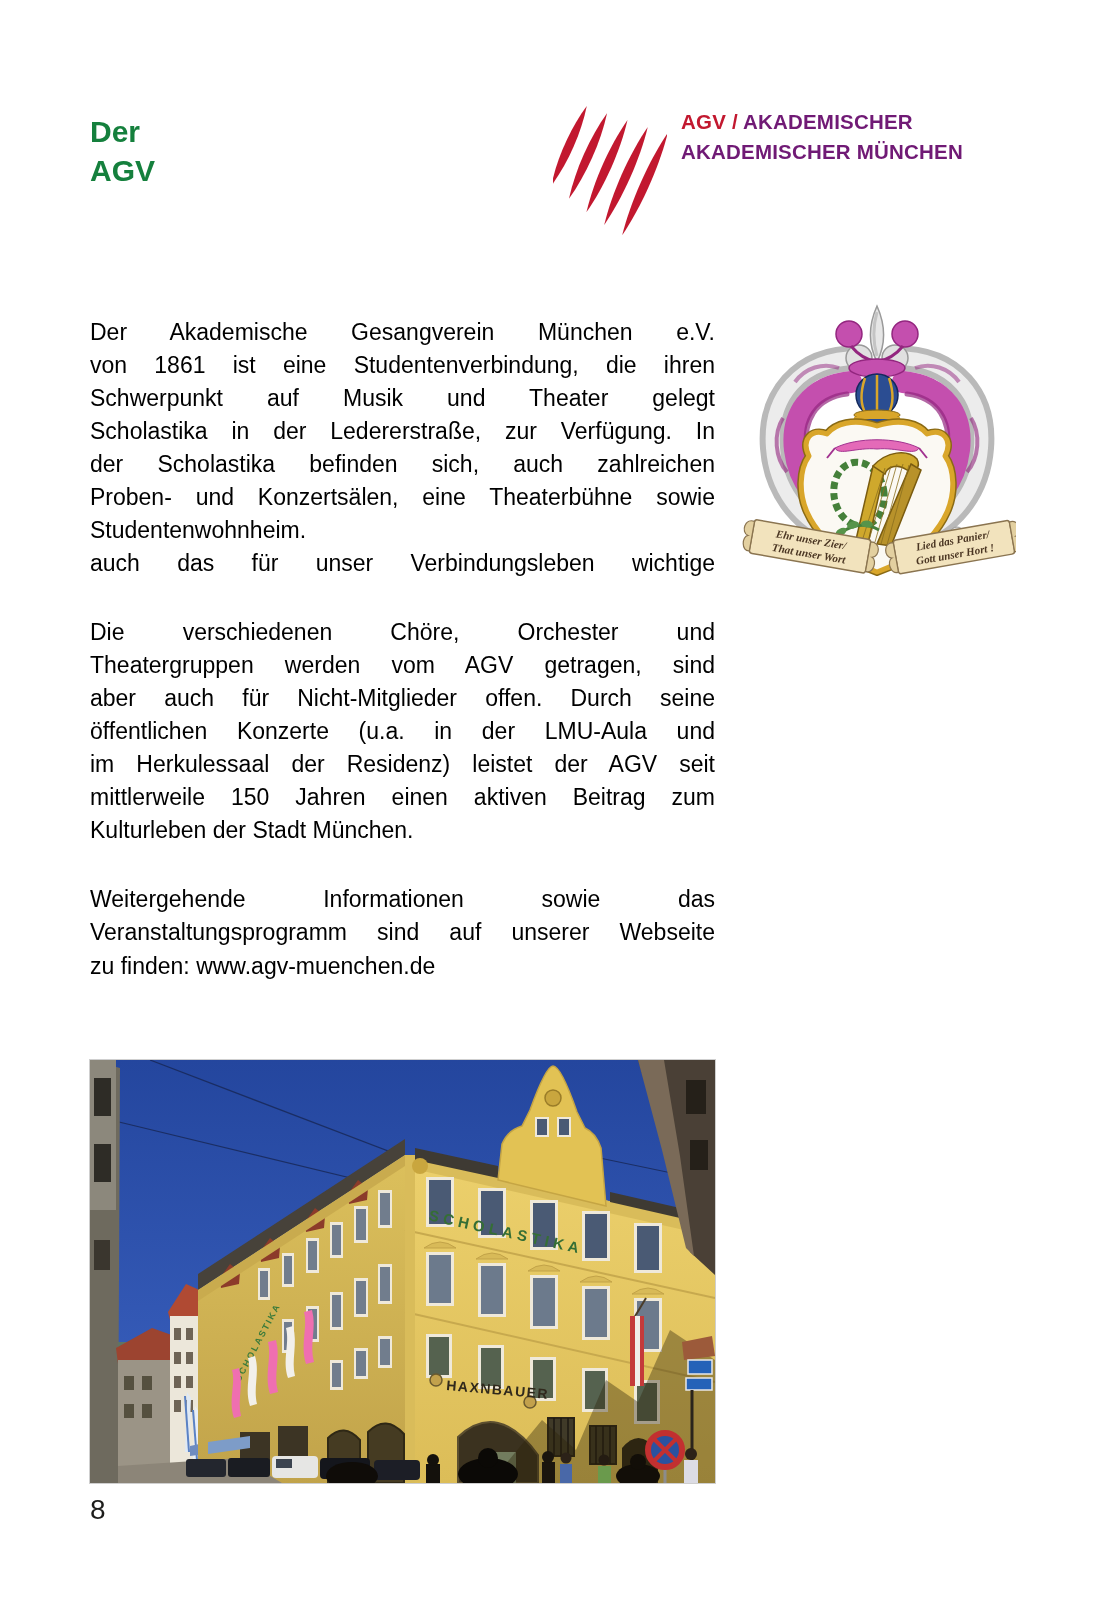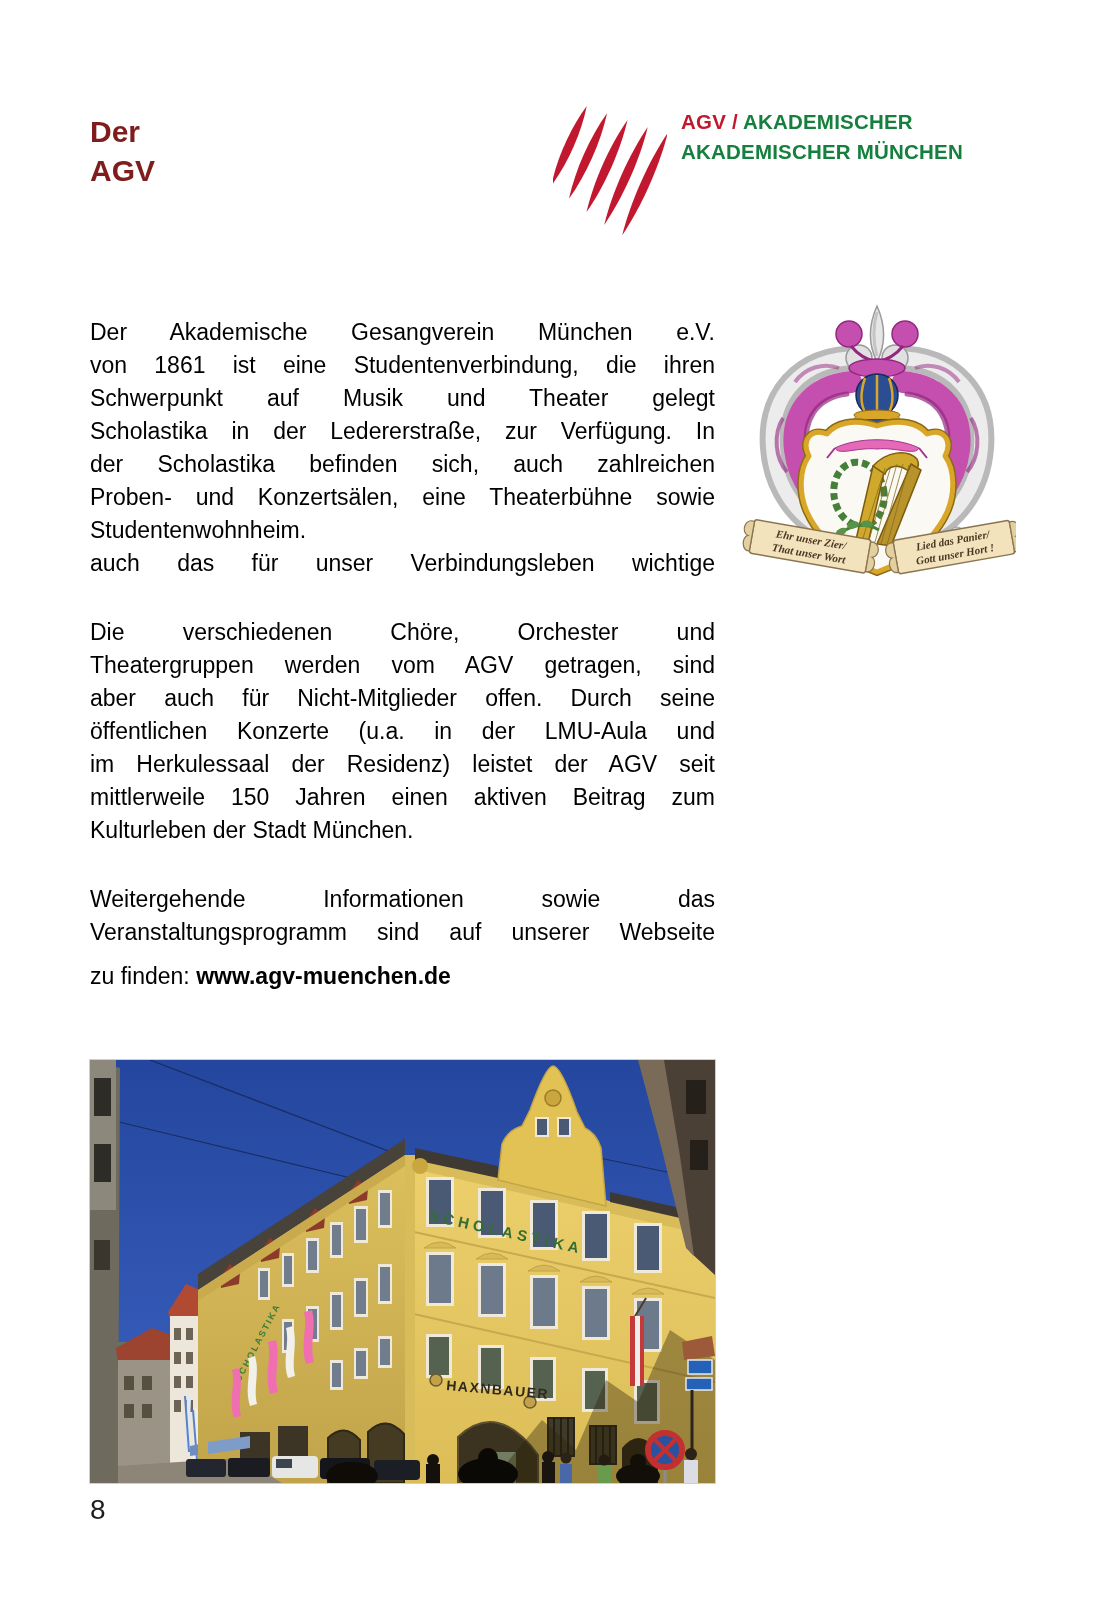--- a/index.html
+++ b/index.html
@@ -1,31 +1,31 @@
 <!DOCTYPE html>
 <html><head>
 <meta charset="utf-8">
 <style>
   html,body{margin:0;padding:0;background:#ffffff;}
   .page{position:relative;width:1118px;height:1600px;background:#ffffff;overflow:hidden;
         font-family:"Liberation Sans",sans-serif;color:#1d1d1b;}
   
-  .doc-title{position:absolute;left:90px;top:112px;font-size:30px;line-height:39px;font-weight:bold;color:#7f1d1d;}
+  .doc-title{position:absolute;left:90px;top:112px;font-size:30px;line-height:39px;font-weight:bold;color:#15803d;}
   
   .logo-stripes{position:absolute;left:553px;top:106px;}
   .logo-text{position:absolute;left:681px;top:107px;font-size:20.5px;line-height:30px;font-weight:bold;letter-spacing:.2px;white-space:nowrap;}
   .logo-red{color:#c2182f;}
-  .logo-gray{color:#15803d;text-align:center;}
+  .logo-gray{color:#701a75;text-align:center;}
   
   .bodycol{position:absolute;left:90px;top:316px;width:625px;font-size:23px;line-height:33px;color:#000000;}
   .para{margin:0 0 36px 0;}
   .tline{width:625px;}
   .tline.just{text-align:justify;text-align-last:justify;}
   .lastline{white-space:nowrap;}
-  .lastline b{font-weight:bold;}
+  .lastline b{font-weight:normal;}
   
   .crest{position:absolute;left:738px;top:298px;}
   
   .photo{position:absolute;left:90px;top:1060px;width:625px;height:423px;outline:1px solid #cfcfcf;}
   
   .pagenum{position:absolute;left:90px;top:1494px;font-size:28px;color:#1d1d1b;}
 </style>
 </head>
 <body>
 
@@ -63,21 +63,21 @@
       </div>
     <div class="para">
         <div class="tline just">Die verschiedenen Chöre, Orchester und</div>
         <div class="tline just">Theatergruppen werden vom AGV getragen, sind</div>
         <div class="tline just">aber auch für Nicht-Mitglieder offen. Durch seine</div>
         <div class="tline just">öffentlichen Konzerte (u.a. in der LMU-Aula und</div>
         <div class="tline just">im Herkulessaal der Residenz) leistet der AGV seit</div>
         <div class="tline just">mittlerweile 150 Jahren einen aktiven Beitrag zum</div>
         <div class="tline">Kulturleben der Stadt München.</div>
       </div>
-    <div class="para" style="margin-bottom:11px">
+    <div class="para" style="margin-bottom:1px">
         <div class="tline just">Weitergehende Informationen sowie das</div>
         <div class="tline just">Veranstaltungsprogramm sind auf unserer Webseite</div>
       </div>
     <div class="tline lastline"><span>zu finden: </span><b>www.agv-muenchen.de</b></div>
   </div>
 
   <svg class="crest" width="278" height="296" viewBox="0 0 276 296">
 
     <g id="mant">
       <path d="M120,60 C60,60 30,100 34,150 C37,190 60,222 95,236" stroke="#b9b9b9" stroke-width="26" fill="none" stroke-linecap="round"></path>

